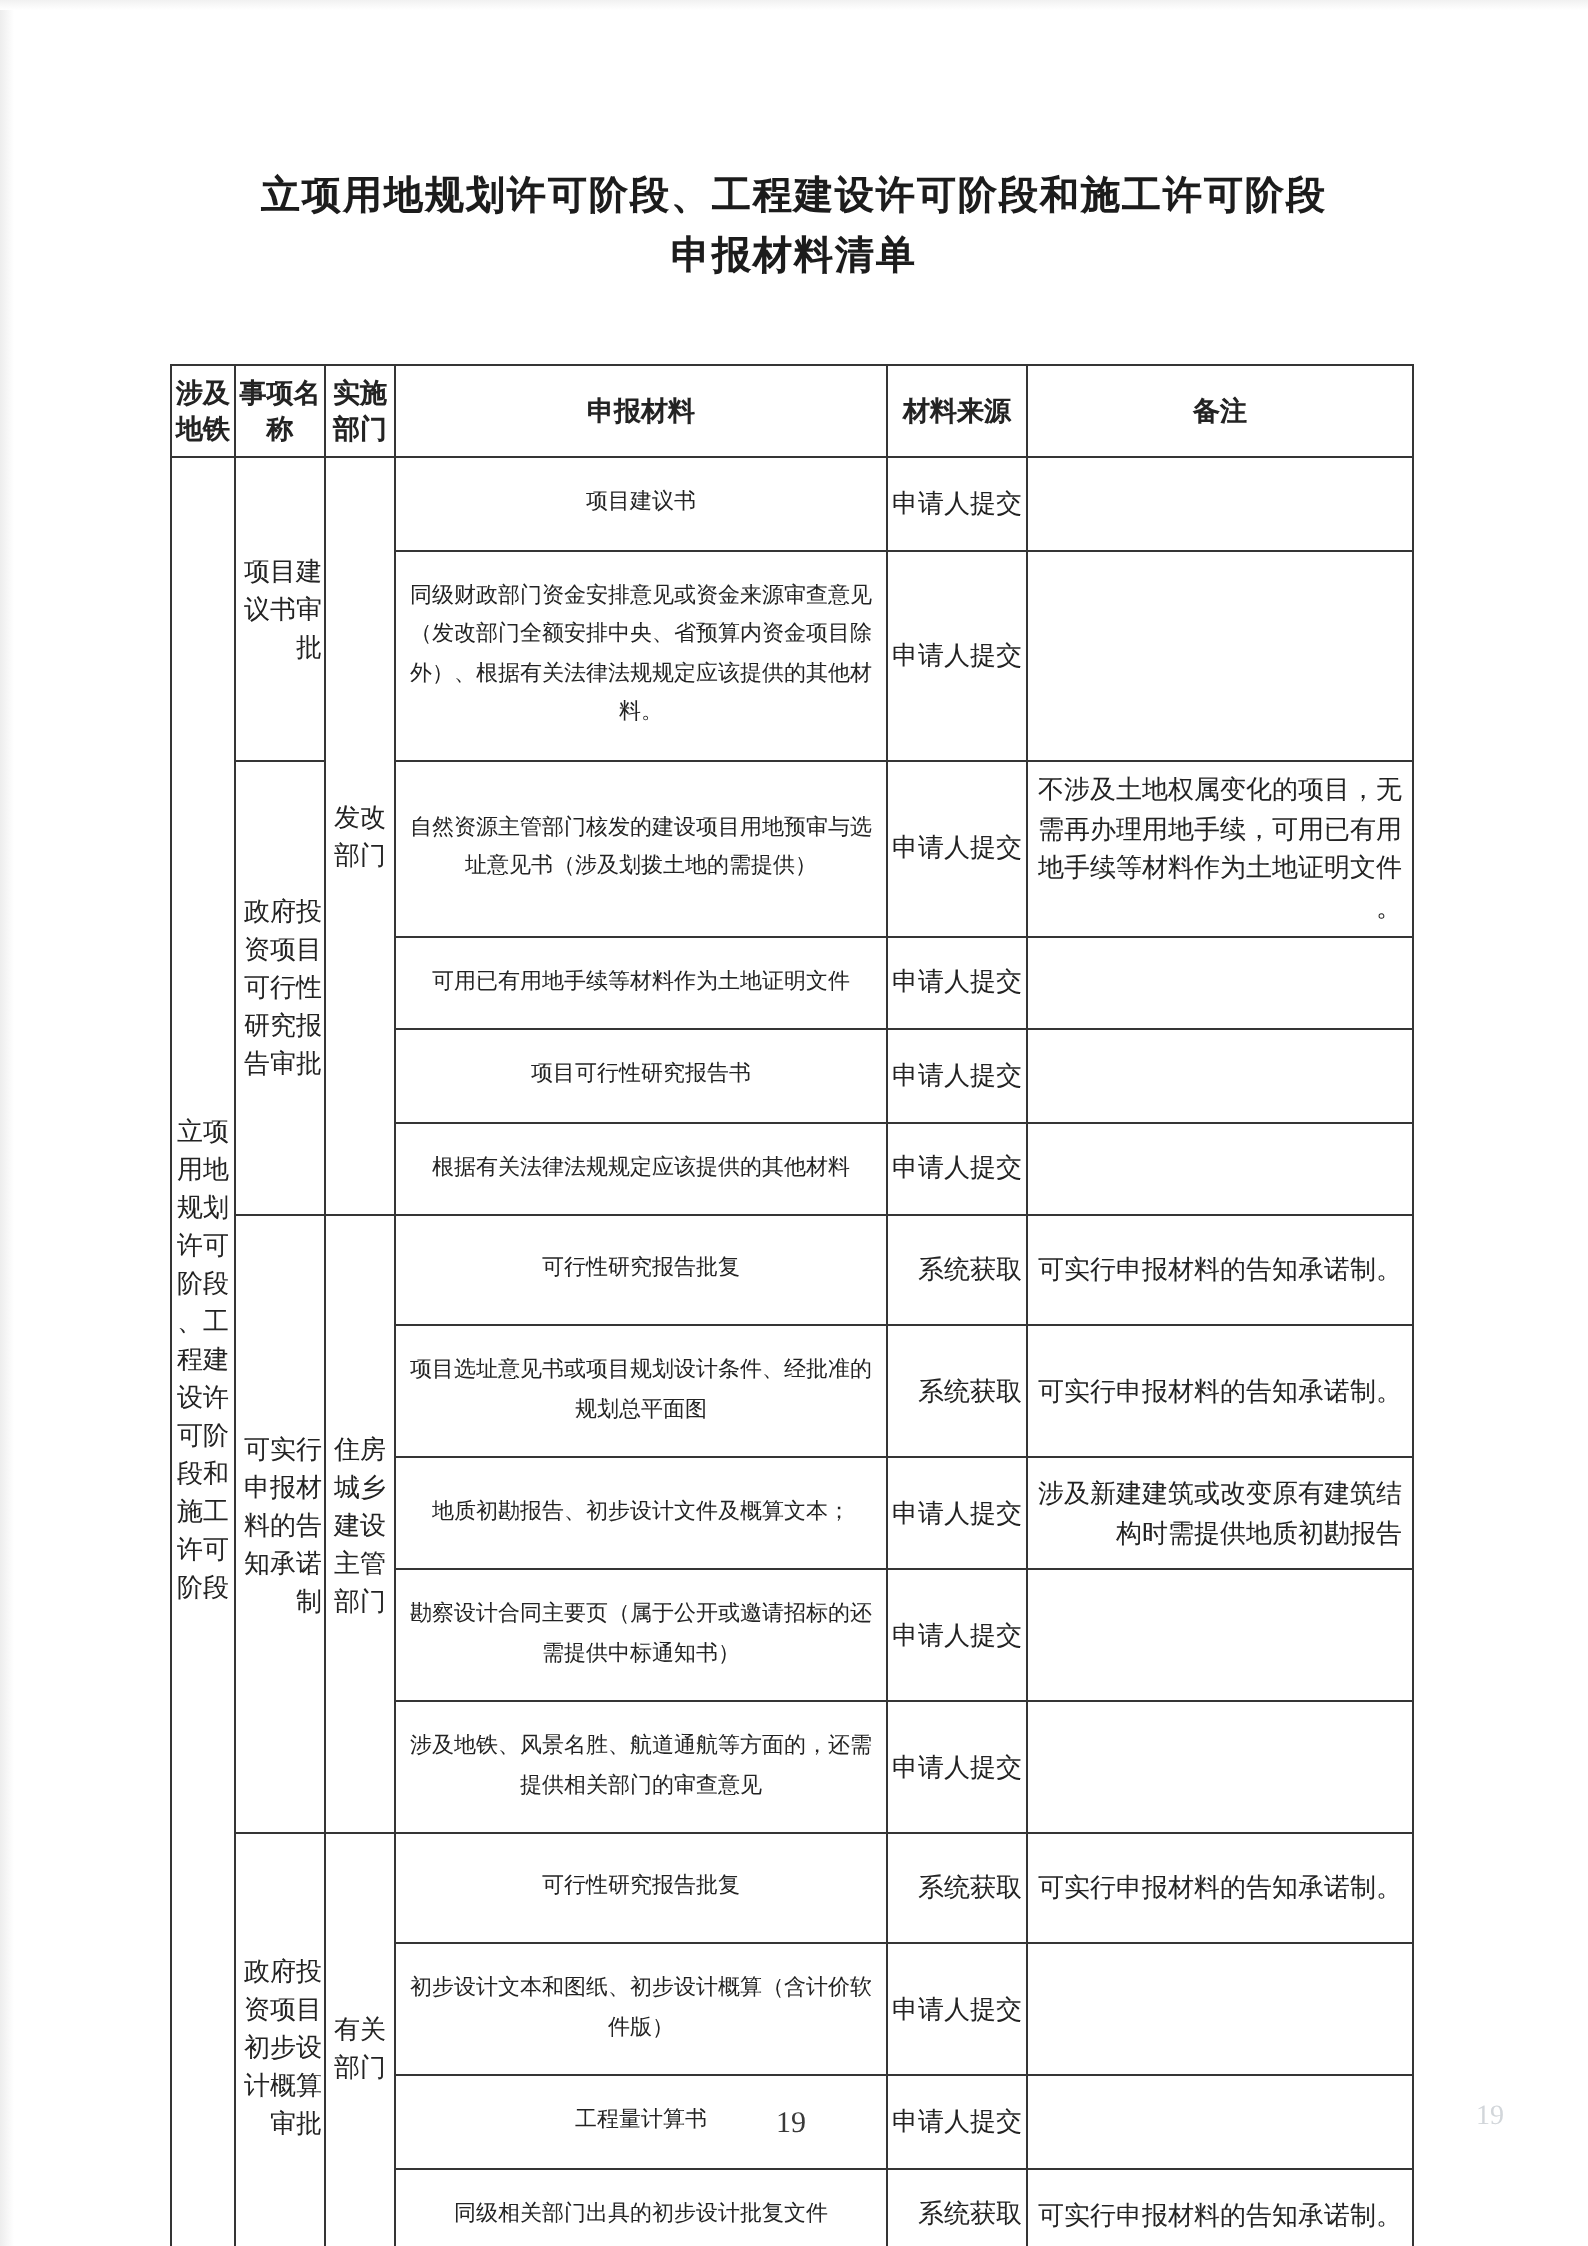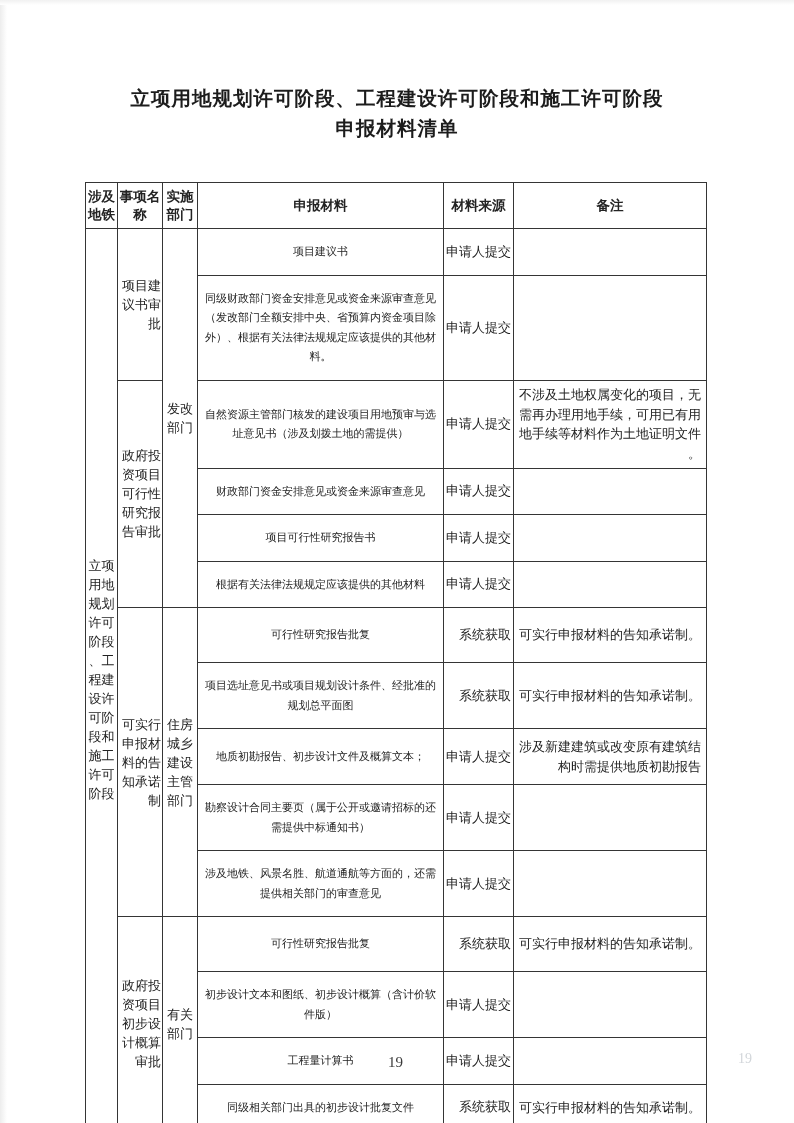--- a/index.html
+++ b/index.html
@@ -121,21 +121,21 @@
       <td class="cell-source">申请人提交</td>
       <td class="cell-note"></td>
     </tr>
     <tr style="height:88px">
       <td class="cell-item" rowspan="4">政府投资项目可行性研究报告审批</td>
       <td class="cell-material">自然资源主管部门核发的建设项目用地预审与选址意见书（涉及划拨土地的需提供）</td>
       <td class="cell-source">申请人提交</td>
       <td class="cell-note">不涉及土地权属变化的项目，无需再办理用地手续，可用已有用地手续等材料作为土地证明文件。</td>
     </tr>
     <tr style="height:42px">
-      <td class="cell-material">财政部门资金安排意见或资金来源审查意见</td>
+      <td class="cell-material">可用已有用地手续等材料作为土地证明文件</td>
       <td class="cell-source">申请人提交</td>
       <td class="cell-note"></td>
     </tr>
     <tr style="height:45px">
       <td class="cell-material">项目可行性研究报告书</td>
       <td class="cell-source">申请人提交</td>
       <td class="cell-note"></td>
     </tr>
     <tr style="height:46px">
       <td class="cell-material">根据有关法律法规规定应该提供的其他材料</td>

